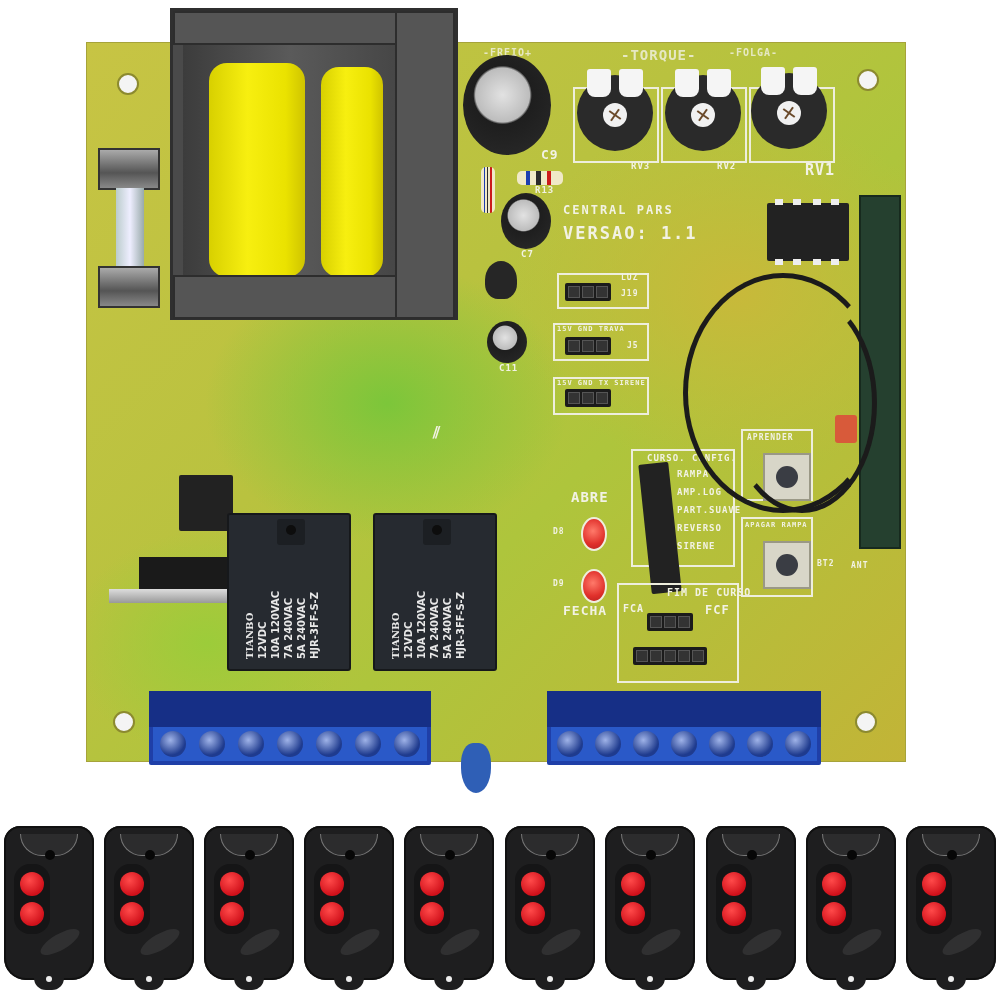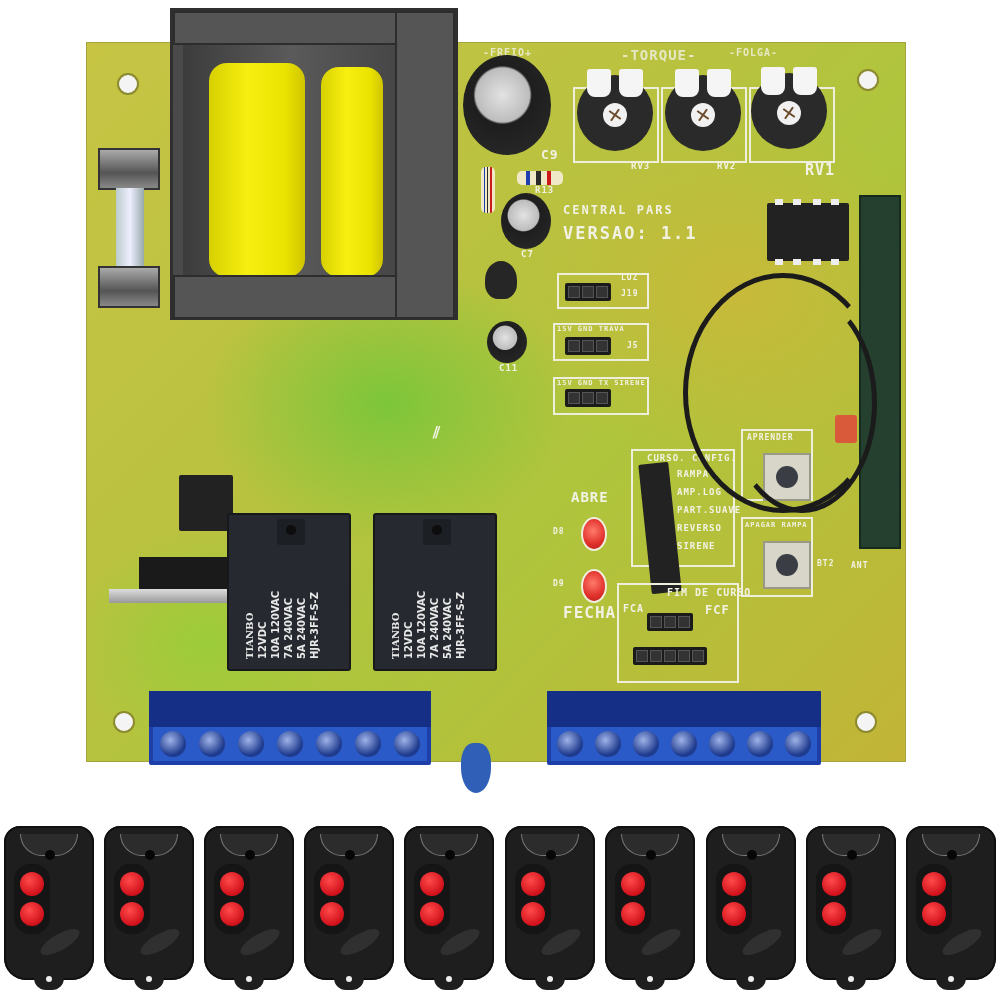--- a/index.html
+++ b/index.html
@@ -158,21 +158,21 @@
       <span></span>
       <span></span>
       <span></span>
     </div>
 
   <div class="silk" style="left:484px;top:446px;font-size:14px">ABRE</div>
   <div class="led" style="left:494px;top:474px"></div>
   <div class="silk" style="left:466px;top:484px;font-size:8px">D8</div>
   <div class="led" style="left:494px;top:526px"></div>
   <div class="silk" style="left:466px;top:536px;font-size:8px">D9</div>
-  <div class="silk" style="left:476px;top:560px;font-size:16px">FECHA</div>
+  <div class="silk" style="left:476px;top:560px;font-size:13px">FECHA</div>
 
   <div class="silkbox" style="left:544px;top:406px;width:104px;height:118px"></div>
   <div class="silk" style="left:560px;top:410px;font-size:9px">CURSO. CONFIG.</div>
   <div class="silk" style="left:590px;top:426px;font-size:9px">RAMPA</div>
   <div class="silk" style="left:590px;top:444px;font-size:9px">AMP.LOG</div>
   <div class="silk" style="left:590px;top:462px;font-size:9px">PART.SUAVE</div>
   <div class="silk" style="left:590px;top:480px;font-size:9px">REVERSO</div>
   <div class="silk" style="left:590px;top:498px;font-size:9px">SIRENE</div>
   <div class="ic" style="left:558px;top:420px;width:30px;height:130px;transform:rotate(-6deg)"></div>
 

